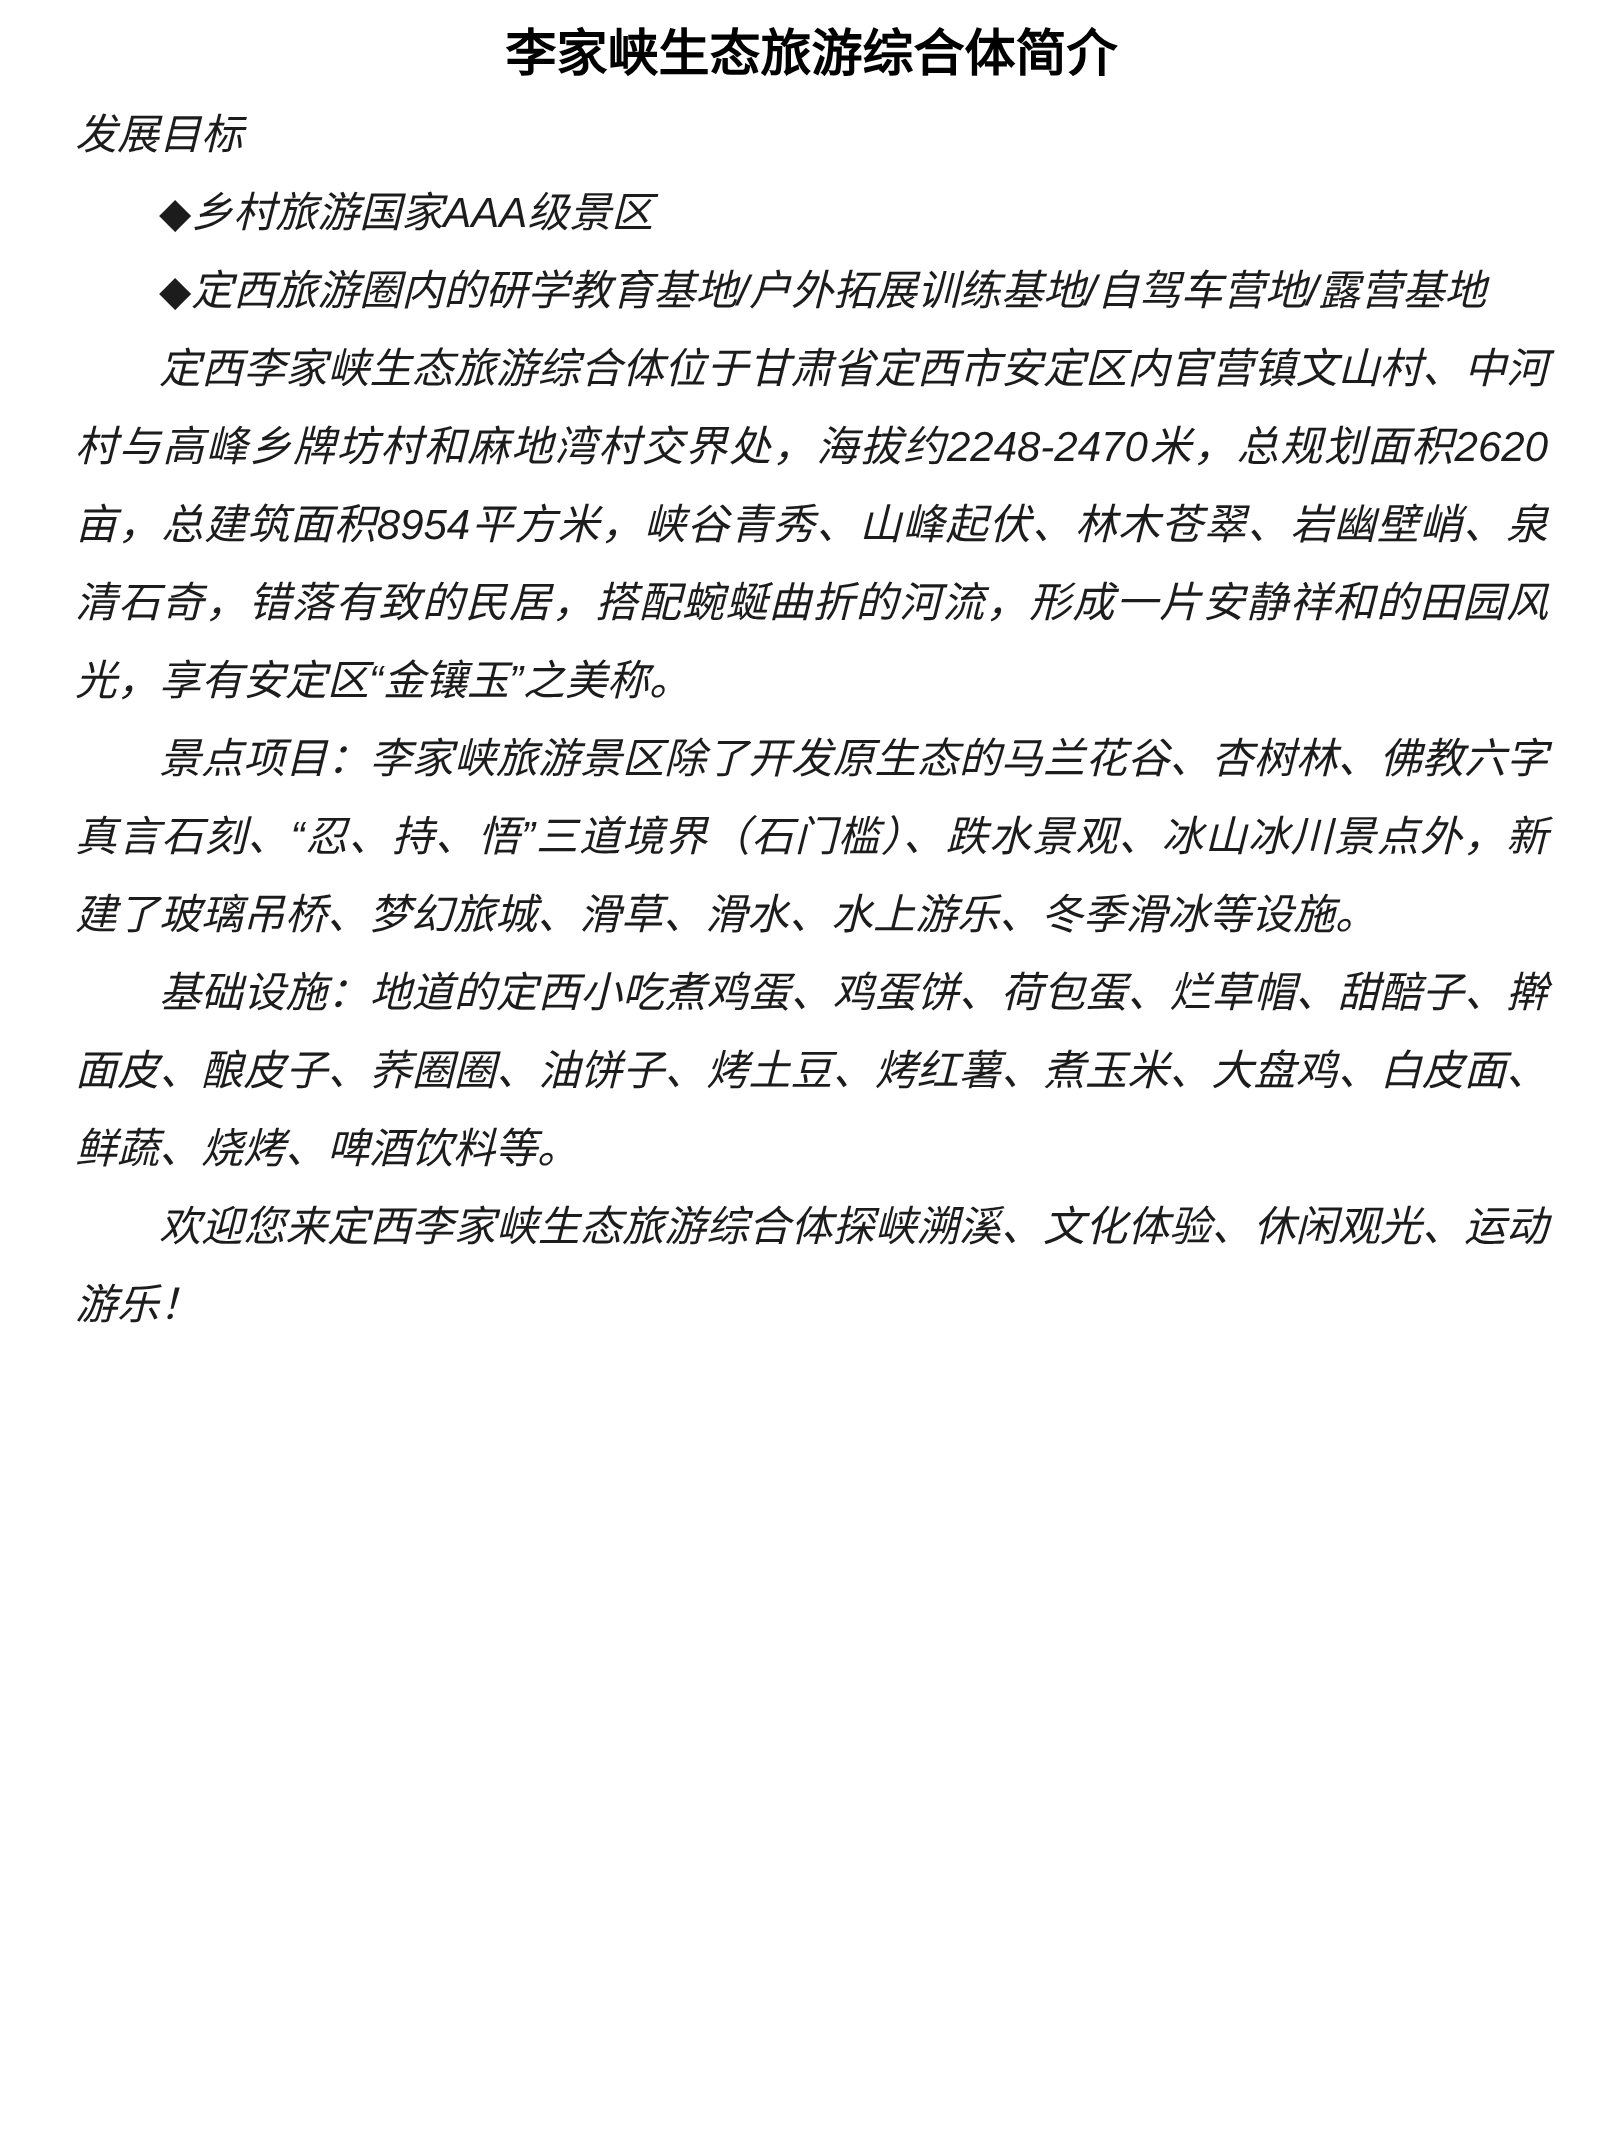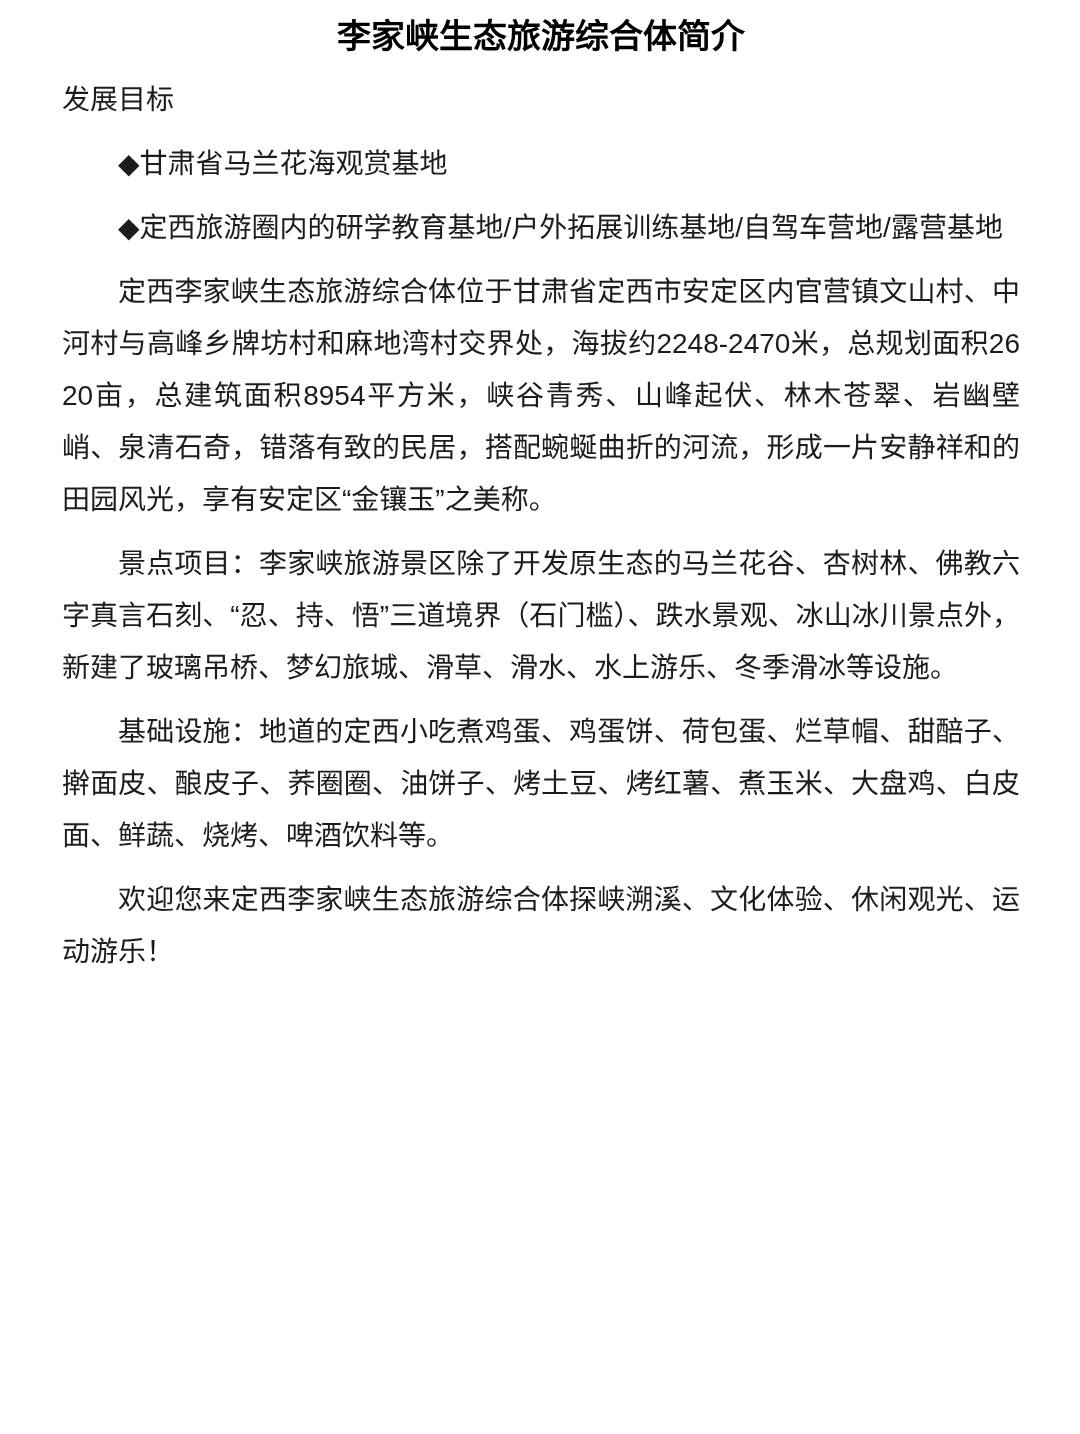--- a/index.html
+++ b/index.html
@@ -17,24 +17,25 @@
   }
   .doc-title {
     margin: 0 0 2px 0;
     font-size: 34px;
     line-height: 52px;
     font-weight: bold;
     text-align: center;
     color: #000000;
   }
   .line, .para, .bullet, .heading {
-    margin: 12px;
+    margin: 0;
     font-size: 28px;
     line-height: 52px;
     font-weight: normal;
+    font-style: italic;
   }
   .heading {
     text-align: left;
   }
   .bullet {
     text-indent: 2em;
     text-align: left;
     white-space: nowrap;
   }
   .bullet .diamond {
@@ -50,22 +51,22 @@
 </style>
 </head>
 <body style="color: rgb(28, 28, 28); background: rgb(255, 255, 255);">
 
 <main class="doc">
   <h1 class="doc-title" style="color: rgb(0, 0, 0);">李家峡生态旅游综合体简介</h1>
 
   <p class="heading">发展目标</p>
 
   <section id="bullet-list">
+  <p class="bullet"><span class="diamond">◆</span><span class="bullet-text">乡村旅游国家AAA级景区</span></p>
 
-  <p class="bullet"><span class="diamond">◆</span><span class="bullet-text">甘肃省马兰花海观赏基地</span></p>
 
   <p class="bullet"><span class="diamond">◆</span><span class="bullet-text">定西旅游圈内的研学教育基地/户外拓展训练基地/自驾车营地/露营基地</span></p>
 
 </section>
 
   <section id="paragraph-list">
   <p class="para">定西李家峡生态旅游综合体位于甘肃省定西市安定区内官营镇文山村、中河村与高峰乡牌坊村和麻地湾村交界处，海拔约2248-2470米，总规划面积2620亩，总建筑面积8954平方米，峡谷青秀、山峰起伏、林木苍翠、岩幽壁峭、泉清石奇，错落有致的民居，搭配蜿蜒曲折的河流，形成一片安静祥和的田园风光，享有安定区“金镶玉”之美称。</p>
 
   <p class="para">景点项目：李家峡旅游景区除了开发原生态的马兰花谷、杏树林、佛教六字真言石刻、“忍、持、悟”三道境界（石门槛）、跌水景观、冰山冰川景点外，新建了玻璃吊桥、梦幻旅城、滑草、滑水、水上游乐、冬季滑冰等设施。</p>
 

